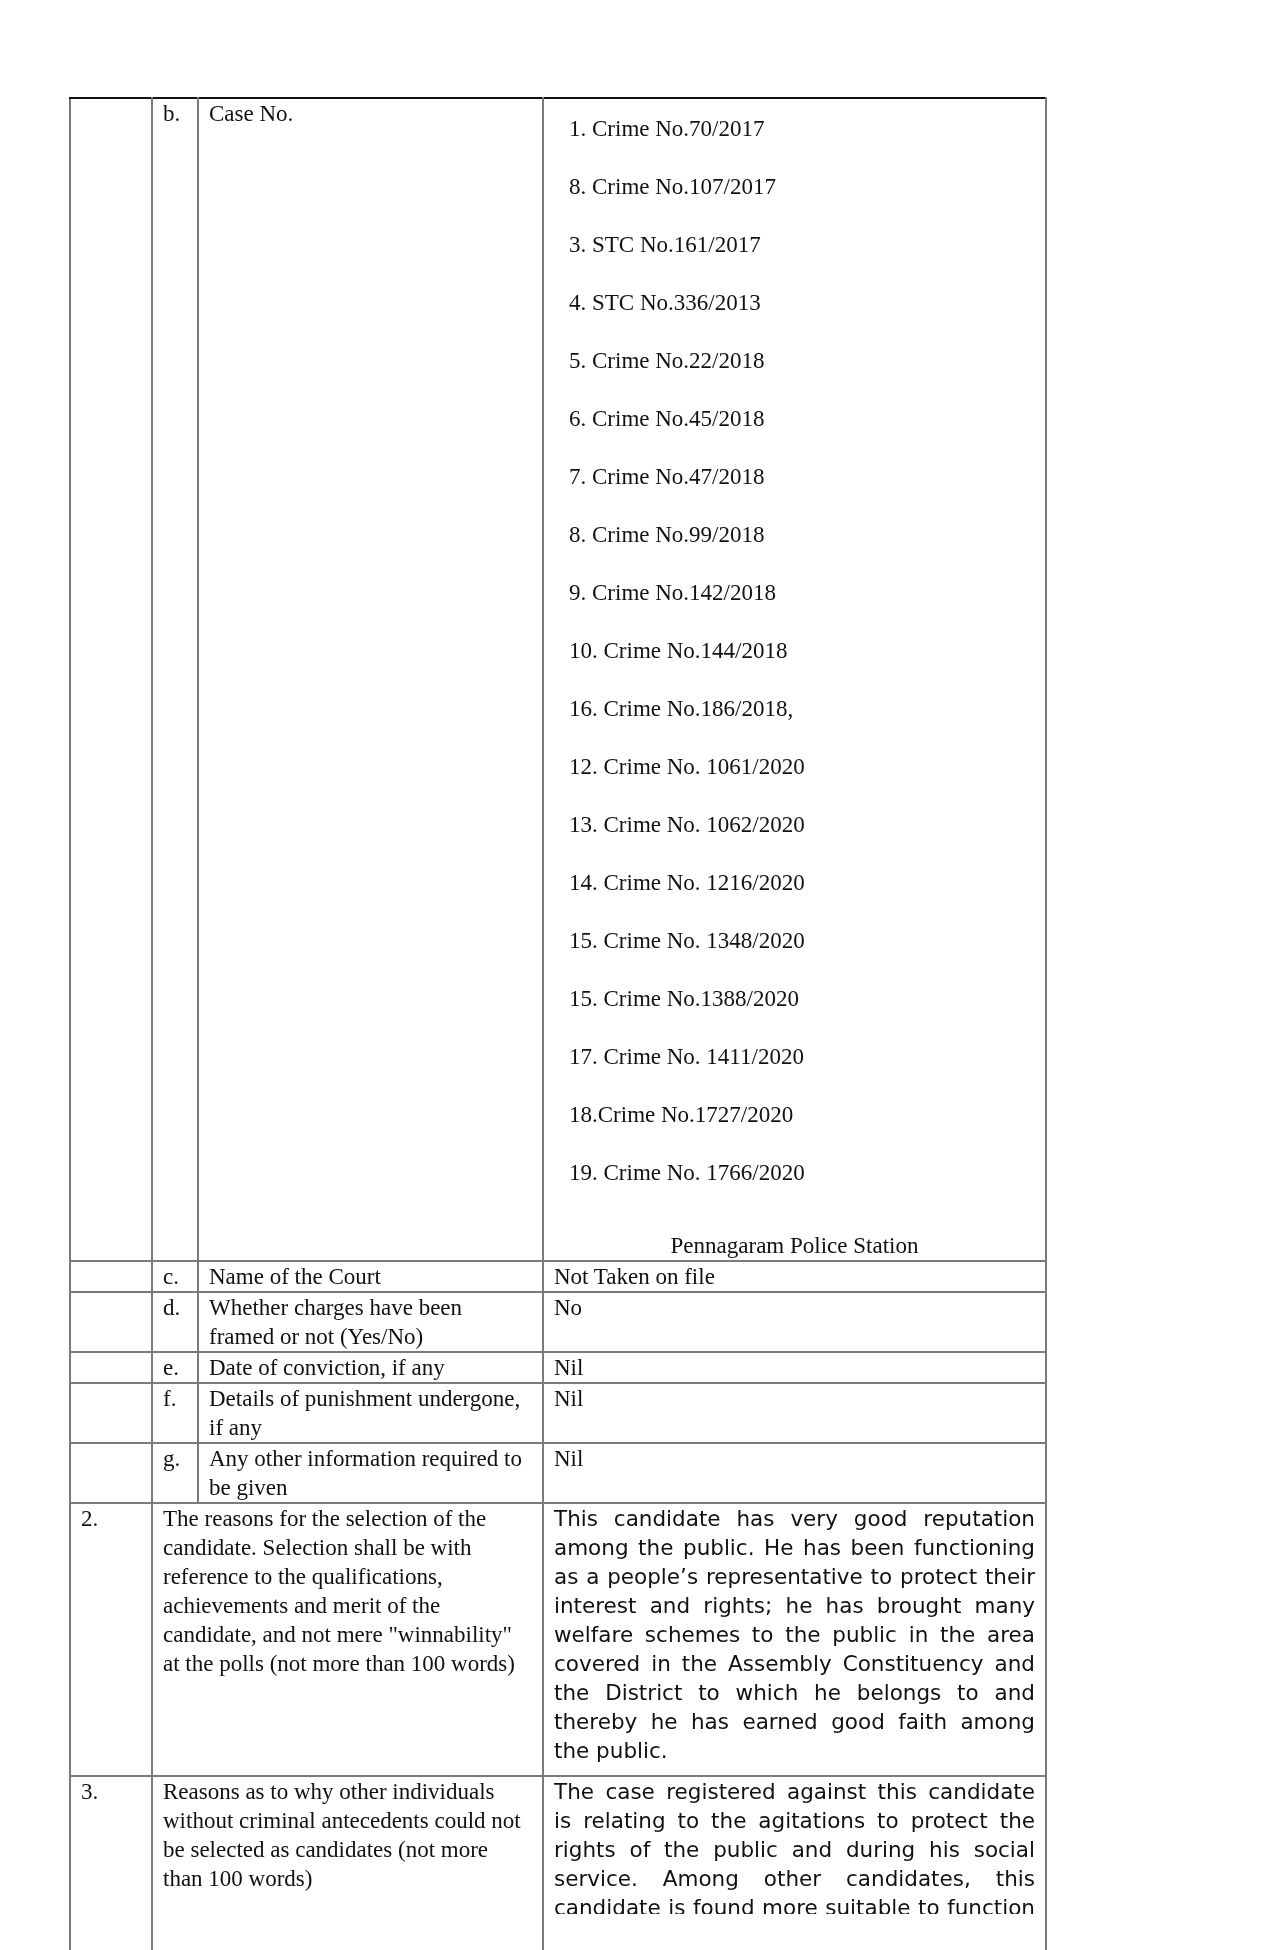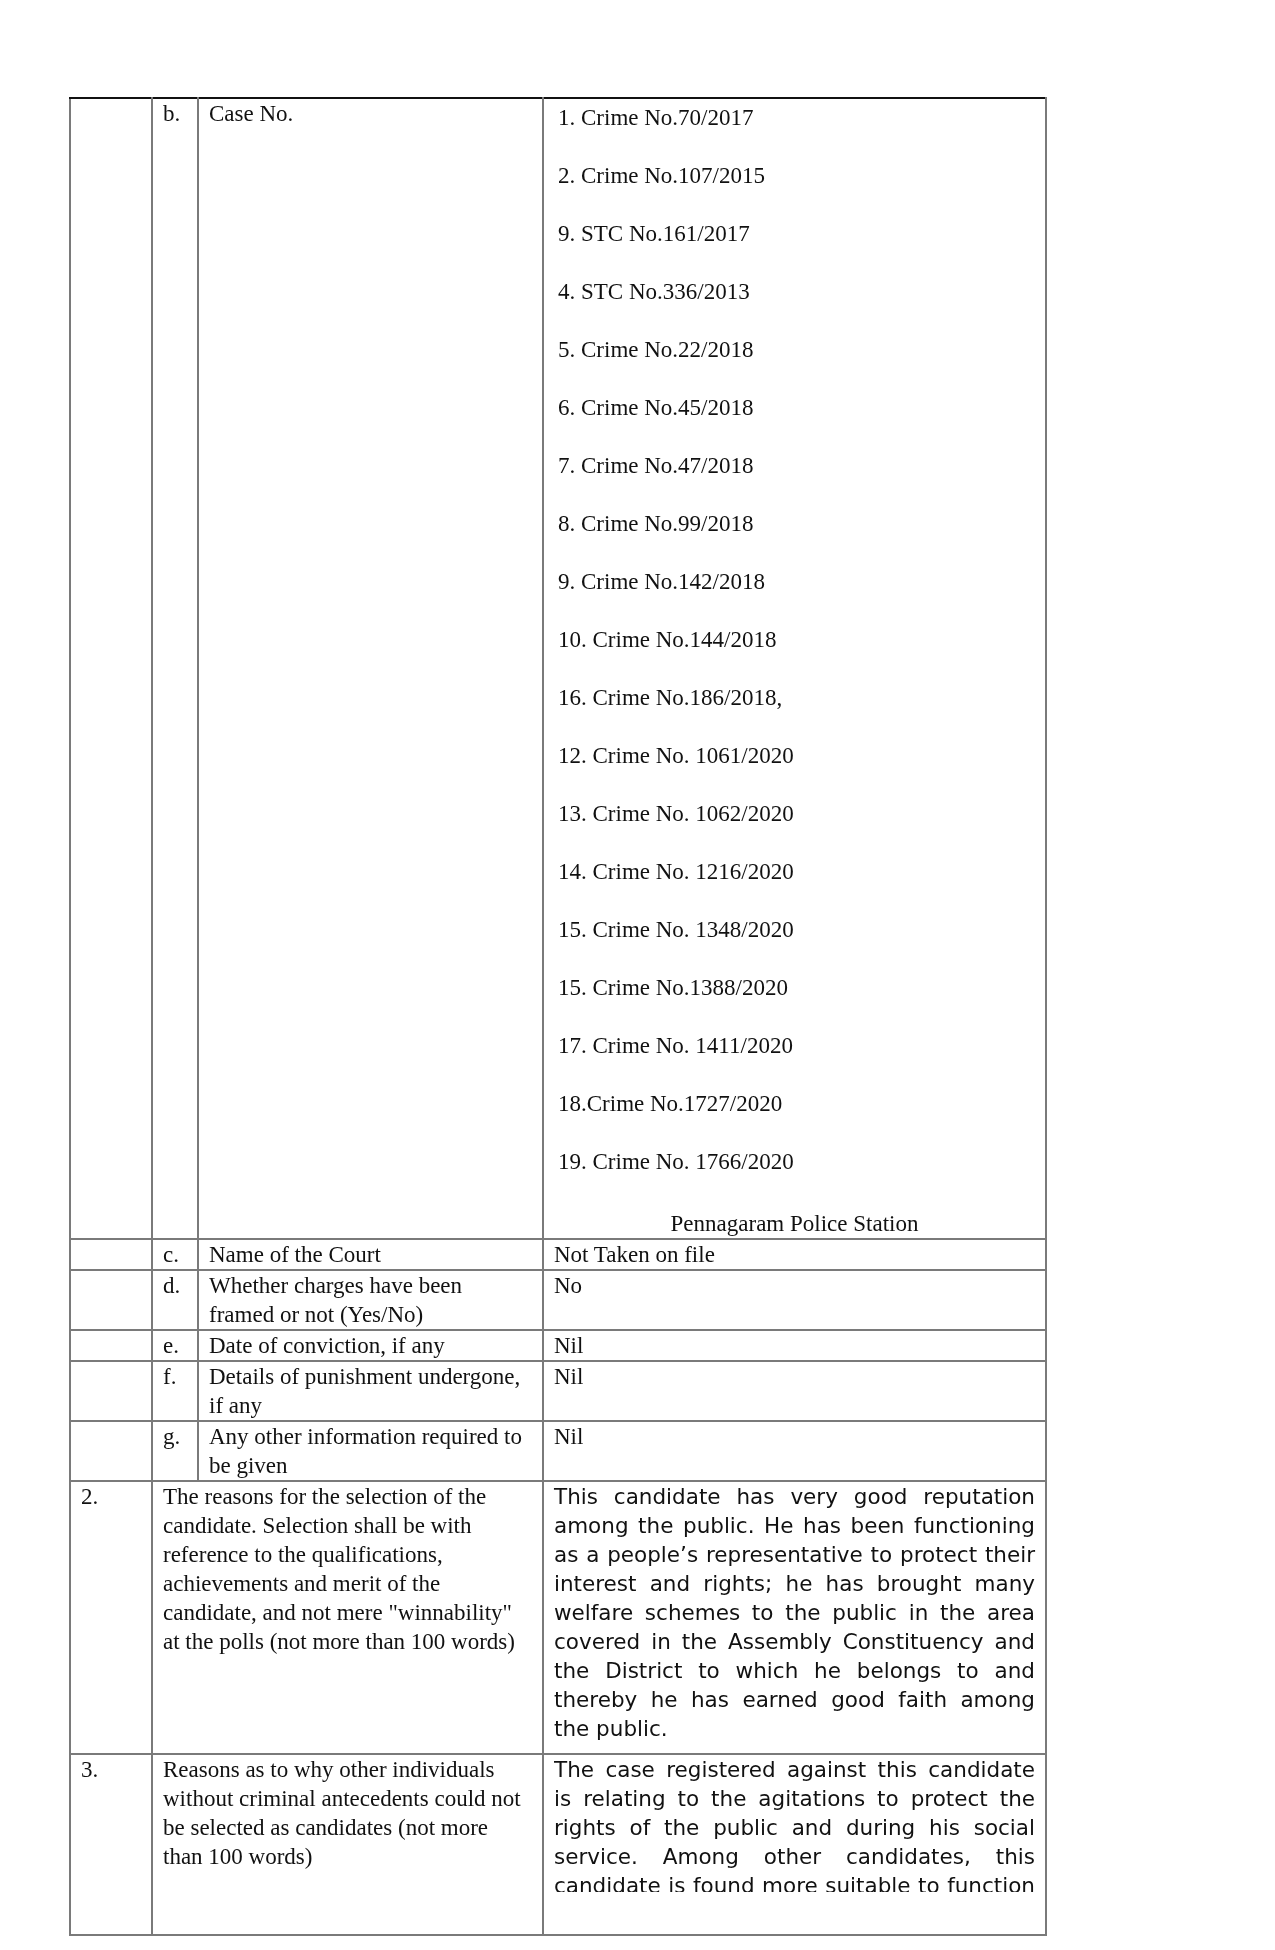--- a/index.html
+++ b/index.html
@@ -21,21 +21,21 @@
     line-height: 29px;
     word-wrap: break-word;
   }
   table.doc tr.first td { border-top: 2px solid #111; }
   col.c1 { width: 82px; }
   col.c2 { width: 46px; }
   col.c3 { width: 345px; }
   col.c4 { width: 503px; }
   td.lab { padding-left: 12px; }
   td.val-center { text-align: left; }
-  .case-list { margin: 4px; padding: 0; list-style: none; }
+  .case-list { margin: 15px; padding: 0; list-style: none; }
   .case-list li { height: 58px; line-height: 29px; }
   .case-station { height: 29px; line-height: 29px; text-align: center; }
   .sans-just {
     font-family: "DejaVu Sans", "Liberation Sans", sans-serif;
     font-size: 21.5px;
     line-height: 30.3px;
     text-align: justify;
     padding-right: 10px !important;
     margin-top: 31px;
   }
@@ -61,22 +61,22 @@
         <col class="c4">
     </colgroup>
     <tbody>
       <tr class="first r-b">
         <td></td>
         <td class="lab">b.</td>
         <td>Case No.</td>
         <td>
           <ul class="case-list" id="case-list">
               <li>1. Crime No.70/2017</li>
-              <li>2. Crime No.107/2015</li>
-              <li>9. STC No.161/2017</li>
+              <li>8. Crime No.107/2017</li>
+              <li>3. STC No.161/2017</li>
               <li>4. STC No.336/2013</li>
               <li>5. Crime No.22/2018</li>
               <li>6. Crime No.45/2018</li>
               <li>7. Crime No.47/2018</li>
               <li>8. Crime No.99/2018</li>
               <li>9. Crime No.142/2018</li>
               <li>10. Crime No.144/2018</li>
               <li>16. Crime No.186/2018,</li>
               <li>12. Crime No. 1061/2020</li>
               <li>13. Crime No. 1062/2020</li>

